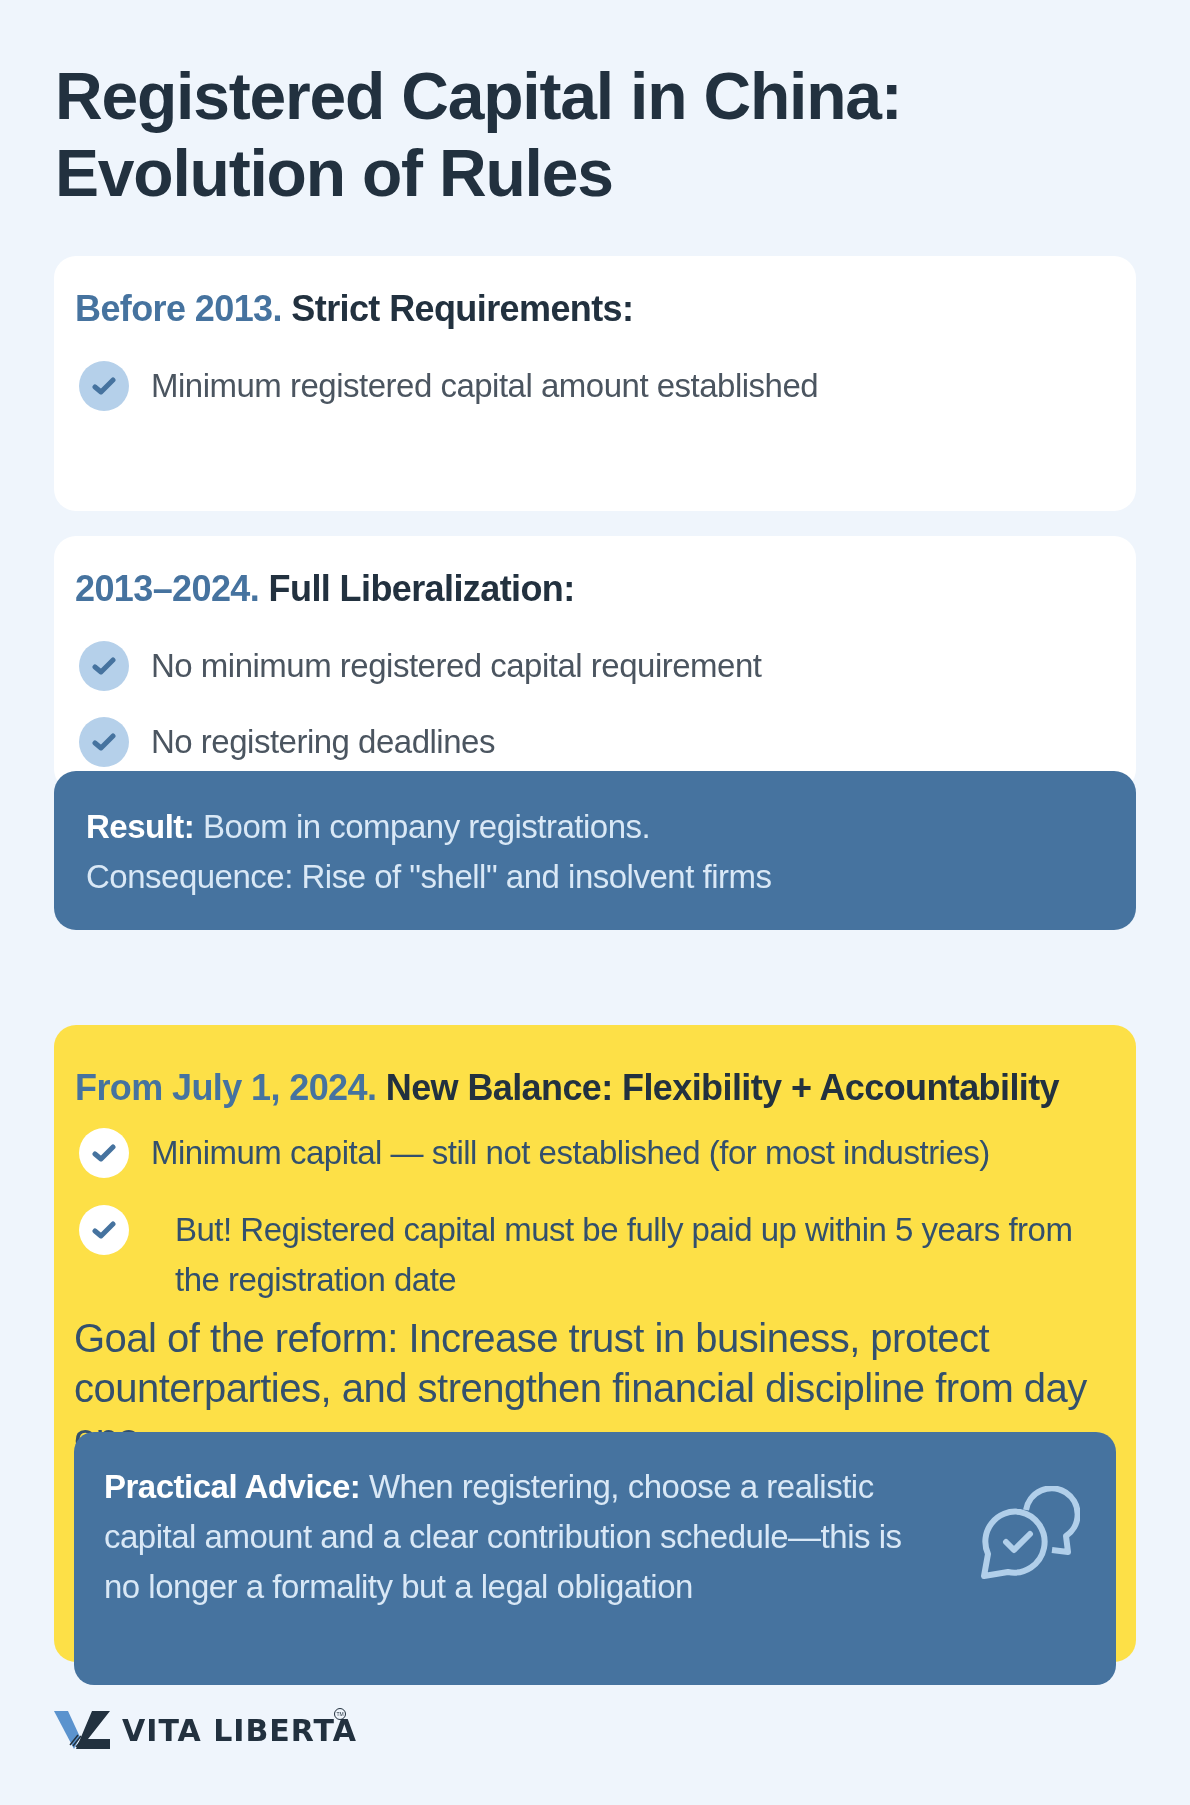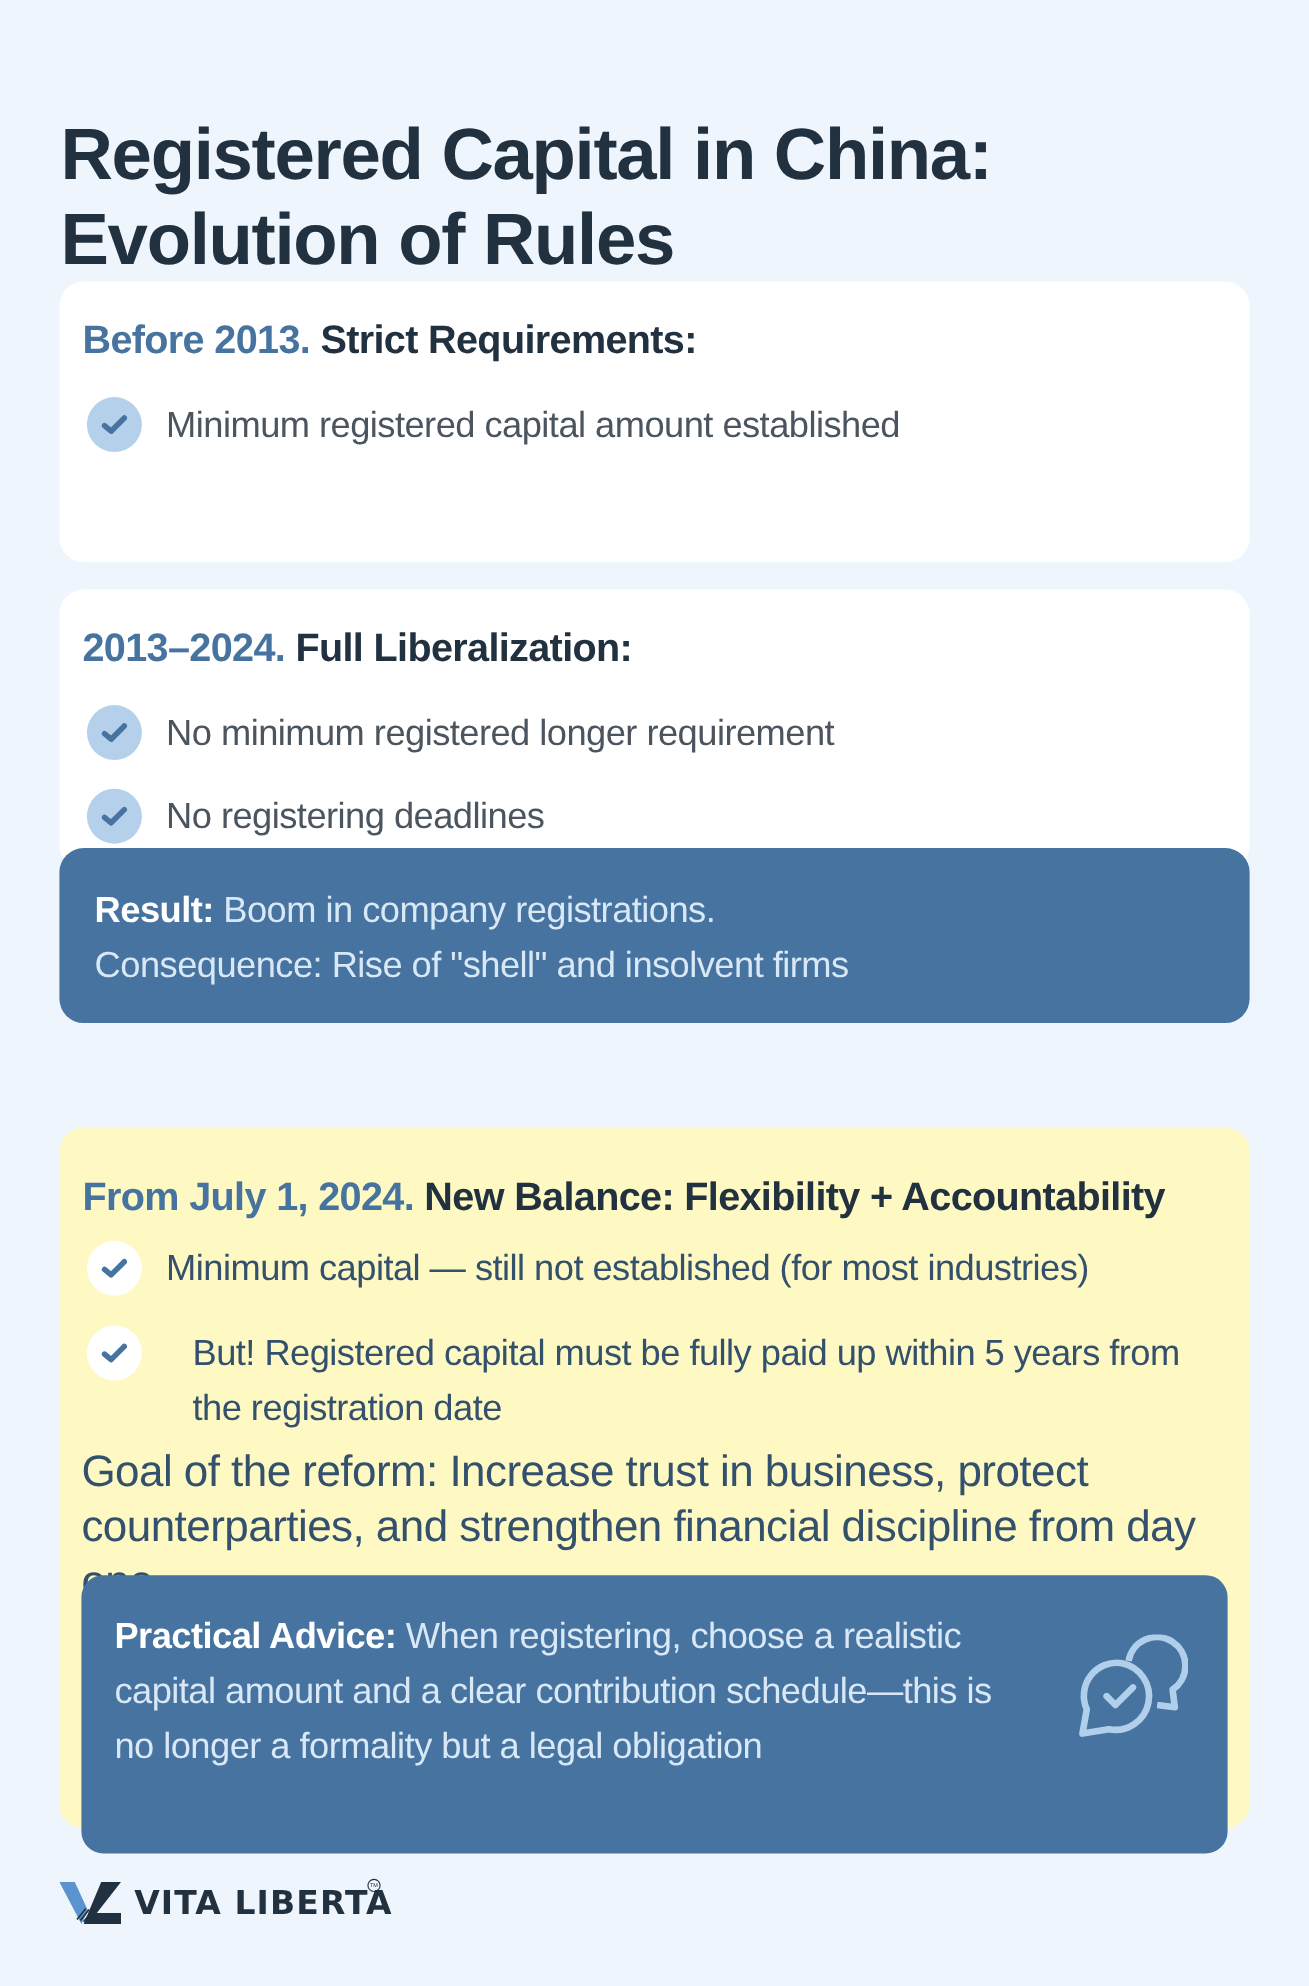--- a/index.html
+++ b/index.html
@@ -7,21 +7,21 @@
   body {
     background: #EFF5FC;
     font-family: "Liberation Sans", "DejaVu Sans", sans-serif;
     color: #22313F;
     position: relative;
     overflow: hidden;
   }
   .title {
     position: absolute; left: 55px; top: 58px; width: 1080px;
     font-size: 66px; line-height: 77px; font-weight: 700;
-    color: #22313F; letter-spacing: -1.2px; margin-top: 44px;
+    color: #22313F; letter-spacing: -1.2px;
   }
   .card {
     position: absolute; left: 54px; width: 1082px;
     border-radius: 22px;
   }
   .card.white { background: #FFFFFF; }
   .card-h {
     position: absolute; left: 21px;
     font-size: 36px; font-weight: 700; letter-spacing: -0.6px;
     white-space: nowrap; line-height: 44px;
@@ -43,21 +43,21 @@
   }
   .light .row-text { color: #33506D; }
   .dark {
     background: #46739F; color: #D9E8F6;
   }
   .dark-text {
     position: absolute; left: 32px; top: 31px; right: 30px;
     font-size: 33px; line-height: 50px; letter-spacing: -0.5px;
   }
   .dark-text b { color: #FFFFFF; font-weight: 700; }
-  .light { background: #fef9c3; }
+  .light { background: #fde047; }
   .goal {
     position: absolute; left: 20px; right: 30px; top: 288px;
     font-size: 40px; line-height: 50px; color: #33506D; letter-spacing: -0.5px;
   }
   .advice {
     position: absolute; left: 20px; top: 407px; width: 1042px; height: 253px;
     background: #46739F; border-radius: 20px;
   }
   .advice-text {
     position: absolute; left: 30px; top: 30px; width: 820px;
@@ -103,21 +103,21 @@
   <div class="card-h" style="top:31px;">
     <span class="lead">2013–2024.</span>
     <span class="rest">Full Liberalization:</span>
   </div>
   <div class="row" style="top:105px;">
     <span class="check">
       <svg width="24" height="20" viewBox="0 0 24 20">
           <path d="M3 11 L9 16 L21 4" fill="none" stroke="#46739F" stroke-width="5" stroke-linecap="round" stroke-linejoin="round"></path>
         </svg>
     </span>
-    <span class="row-text">No minimum registered longer requirement</span>
+    <span class="row-text">No minimum registered capital requirement</span>
   </div>
   <div class="row" style="top:181px;">
     <span class="check">
       <svg width="24" height="20" viewBox="0 0 24 20">
           <path d="M3 11 L9 16 L21 4" fill="none" stroke="#46739F" stroke-width="5" stroke-linecap="round" stroke-linejoin="round"></path>
         </svg>
     </span>
     <span class="row-text">No registering deadlines</span>
   </div>
 </section>

